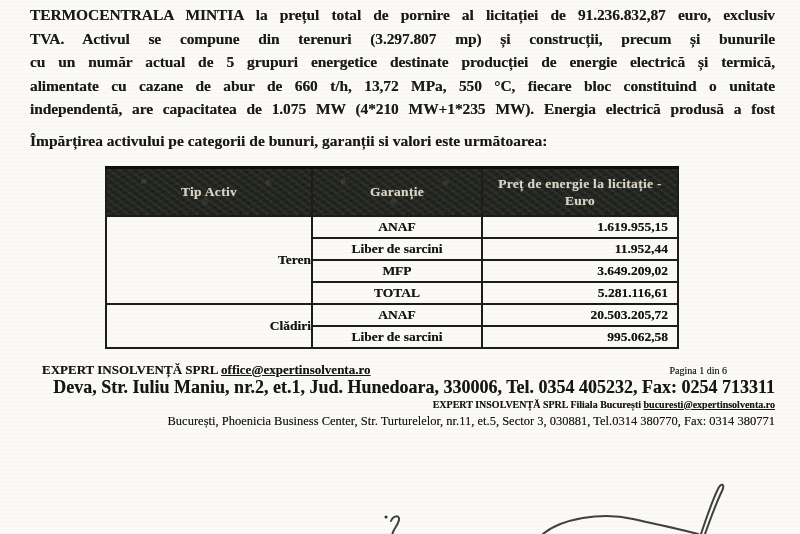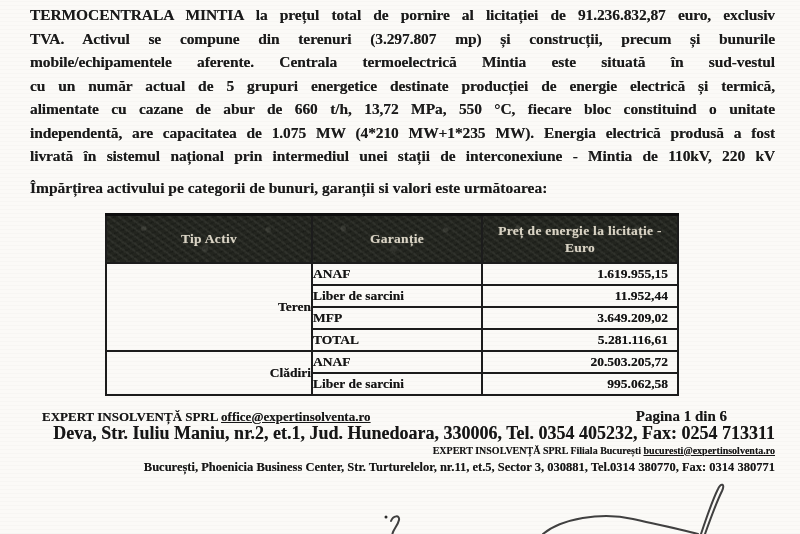--- a/index.html
+++ b/index.html
@@ -80,48 +80,48 @@
     text-shadow: 0 0 1px rgba(220,215,200,0.5);
   }
   table.breakdown tbody td {
     height: 20px;
     font-size: 13.5px;
     font-weight: 700;
     color: #141414;
     text-shadow: 0 0 0.5px rgba(20,20,20,0.55);
   }
   td.cell-tip { text-align: right; font-size: 14px; }
-  td.cell-gar { text-align: left; }
+  td.cell-gar { text-align: center; }
   td.cell-val { text-align: right; padding-right: 9px !important; }
   tr.group-start td { border-top: 2.5px solid #111; }
   
   .footer {
     margin: 7px 0 0 12px;
     color: #161616;
     text-align: right;
   }
   .fline { text-shadow: 0 0 0.5px rgba(20,20,20,0.5); }
   .f1 {
     display: flex;
     justify-content: space-between;
     align-items: baseline;
     padding-right: 48px;
     font-size: 13px;
     font-weight: 700;
     line-height: 17px;
   }
   .f2 { font-size: 18px; font-weight: 700; line-height: 17px; }
   .f3 { font-size: 10px;   font-weight: 700; line-height: 17px; }
-  .f4 { font-size: 12.5px; font-weight: 700; line-height: 17px; margin-left: -7px; }
+  .f4 { font-size: 12.5px; font-weight: 400; line-height: 17px; margin-left: -7px; }
   .email {
     color: inherit;
     text-decoration: underline;
     cursor: pointer;
   }
-  .pagenum { font-size: 15px; font-weight: 700; white-space: nowrap; }
+  .pagenum { font-size: 10px; font-weight: 400; white-space: nowrap; }
   
   svg.signatures {
     position: absolute; inset: 0;
     width: 800px; height: 534px;
     z-index: 6;
     pointer-events: none;
   }
   svg.signatures path {
     fill: none;
     stroke: #2b2b2b;
@@ -131,25 +131,23 @@
   }
 </style>
 </head>
 <body>
 
 <div class="page">
 
   <div class="para1">
     <div class="line">TERMOCENTRALA MINTIA la prețul total de pornire al licitației de 91.236.832,87 euro, exclusiv</div>
     <div class="line">TVA. Activul se compune din terenuri (3.297.807 mp) și construcții, precum și bunurile</div>
-    <div class="line">mobile/echipamentele aferente. Centrala termoelectrică Mintia este situată în sud-vestul</div>
     <div class="line">cu un număr actual de 5 grupuri energetice destinate producției de energie electrică și termică,</div>
     <div class="line">alimentate cu cazane de abur de 660 t/h, 13,72 MPa, 550 °C, fiecare bloc constituind o unitate</div>
     <div class="line">independentă, are capacitatea de 1.075 MW (4*210 MW+1*235 MW). Energia electrică produsă a fost</div>
-    <div class="line">livrată în sistemul național prin intermediul unei stații de interconexiune - Mintia de 110kV, 220 kV</div>
   </div>
 
   <p class="para2">Împărțirea activului pe categorii de bunuri, garanții si valori este următoarea:</p>
 
   <table class="breakdown">
     <colgroup>
         <col class="c1">
         <col class="c2">
         <col class="c3">
       </colgroup>

